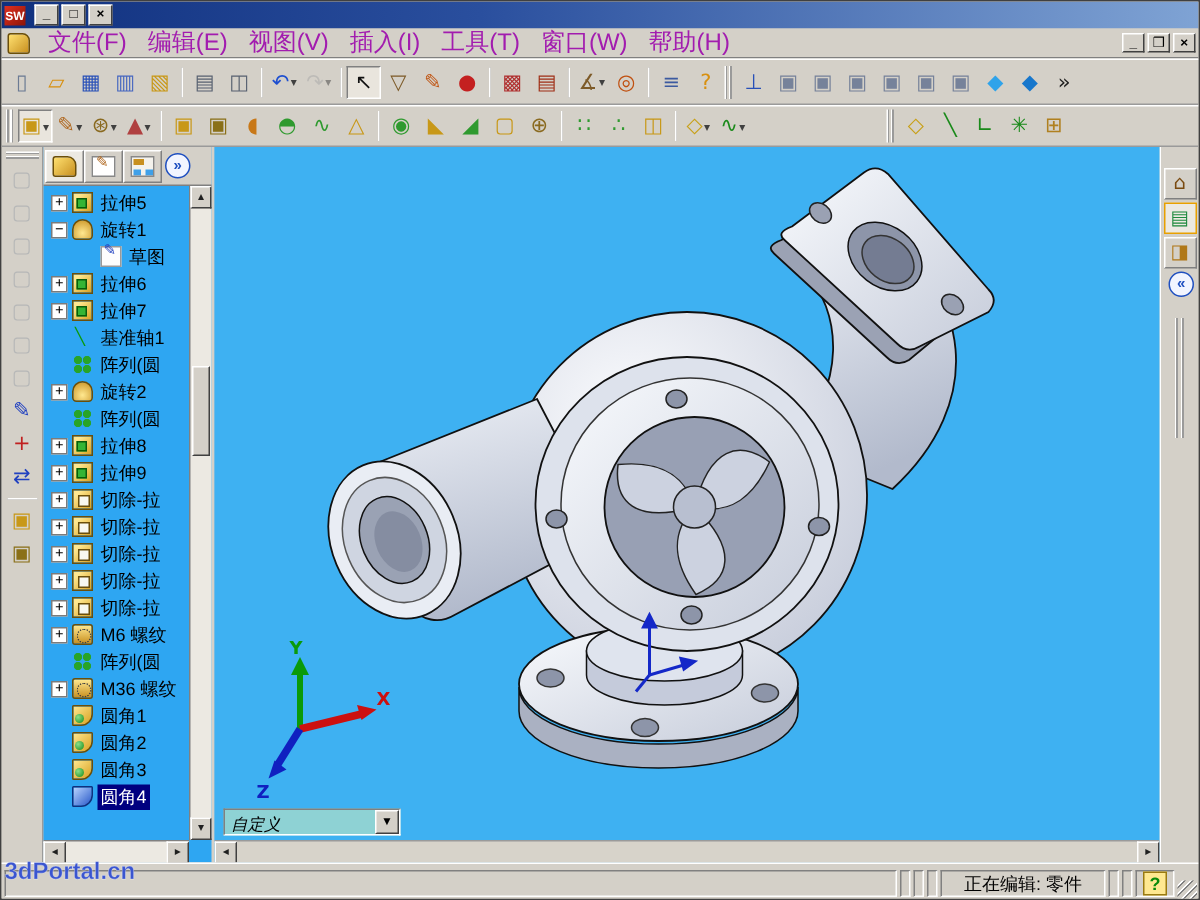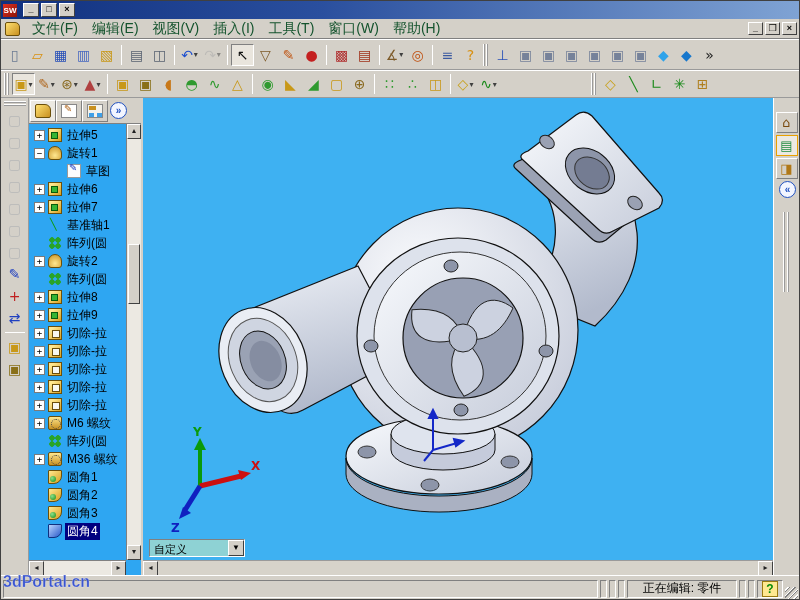--- a/index.html
+++ b/index.html
@@ -16,21 +16,21 @@
     color:#fff;font-size:8px;font-weight:bold;text-align:center;line-height:13px;margin-right:4px;flex:none;}
   .title-text{font-size:12px;font-weight:bold;white-space:nowrap;flex:1;}
   .winbtn{width:16px;height:14px;margin-left:2px;background:#d4d0c8;flex:none;
     border:1px solid;border-color:#fff #404040 #404040 #fff;
     font-size:9px;line-height:11px;text-align:center;color:#000;font-weight:bold;}
   
   .menu-bar{height:20px;display:flex;align-items:center;background:#d4d0c8;
     border-bottom:1px solid #808080;padding:0 2px;}
   .doc-icon{width:15px;height:14px;margin:0 5px 0 2px;flex:none;
     background:linear-gradient(135deg,#ffe070,#c89020);border:1px solid #6b4f0a;border-radius:2px 5px 2px 2px;}
-  .menu-item{font-size:14px;color:#14532d;padding:2px 7px;white-space:nowrap;}
+  .menu-item{font-size:16px;color:#a21caf;padding:2px 7px;white-space:nowrap;}
   .menu-spacer{flex:1;}
   .winbtn.small{width:15px;height:13px;}
   
   .toolbar{display:flex;align-items:center;background:#d4d0c8;padding:1px 2px;
     border-top:1px solid #fff;border-bottom:1px solid #9a9a9a;}
   .toolbar.row1{height:31px;}
   .toolbar.row2{height:28px;}
   .tb-btn{height:22px;min-width:23px;display:flex;align-items:center;justify-content:center;
     border:1px solid transparent;padding:0 1px;flex:none;}
   .tb-btn.pressed{border-color:#808080 #fff #fff #808080;background:#e9e5dd;}
@@ -102,36 +102,36 @@
   .sbtn{width:15px;height:15px;background:#d4d0c8;border:1px solid;border-color:#fff #404040 #404040 #fff;
     font-size:8px;line-height:12px;text-align:center;color:#202020;flex:none;}
   .vscroll .sbtn{width:14px;}
   .sthumb{position:absolute;left:1px;width:12px;height:60px;top:120px;background:#d4d0c8;
     border:1px solid;border-color:#fff #404040 #404040 #fff;}
   .hscroll .track{flex:1;}
   
   .viewport{position:relative;flex:1;background:#3eb1f2;overflow:hidden;}
   .vp-hscroll{position:absolute;left:0;right:0;bottom:0;height:15px;background:#d7d3ca;border-top:1px solid #9a9a9a;display:flex;}
   .vp-hscroll .track{flex:1;}
-  .combo{position:absolute;left:6px;bottom:18px;width:96px;height:18px;display:flex;
-    border:1px solid;border-color:#808080 #fff #fff #808080;background:#8ed2d4;}
+  .combo{position:absolute;left:6px;bottom:18px;width:118px;height:18px;display:flex;
+    border:1px solid;border-color:#808080 #fff #fff #808080;background:#8ed2d4;font-style:italic;}
   .combo-text{flex:1;font-size:11px;color:#000;padding:2px 4px;white-space:nowrap;}
   .combo-btn{width:16px;height:16px;background:#d4d0c8;border:1px solid;border-color:#fff #404040 #404040 #fff;
     font-size:8px;line-height:13px;text-align:center;flex:none;}
   
   .right-strip{width:26px;background:#d4d0c8;border-left:1px solid #fff;display:flex;flex-direction:column;
     align-items:center;padding-top:14px;flex:none;}
   .rtab{width:22px;height:21px;margin-bottom:2px;display:flex;align-items:center;justify-content:center;
     background:#d4d0c8;border:1px solid;border-color:#fff #808080 #808080 #fff;flex:none;}
   .rtab.active{border-color:#e8a000;background:#ece9e2;}
   .vgrip{margin-top:14px;width:7px;height:80px;
     background:repeating-linear-gradient(90deg,#fff 0 1px,#9a9a9a 1px 2px,#d4d0c8 2px 4px);}
   
   .status-bar{position:relative;height:26px;background:#d4d0c8;border-top:1px solid #fff;
-    display:flex;align-items:center;padding:3px 14px 3px 2px;}
+    display:flex;align-items:flex-end;padding:3px 14px 3px 2px;}
   .sp{height:18px;border:1px solid;border-color:#808080 #fff #fff #808080;margin-right:2px;
     font-size:12px;color:#000;display:flex;align-items:center;justify-content:center;white-space:nowrap;}
   .sp.wide{flex:1;}
   .sp.w6{width:7px;}
   .sp.editing{width:110px;}
   .sp.help{width:26px;}
   .help-q{color:#0a8a0a;font-weight:bold;font-size:12px;background:#ffe890;padding:0 3px;border:1px solid #9a7a10;}
   .grip-corner{position:absolute;right:1px;bottom:1px;width:13px;height:13px;
     background:repeating-linear-gradient(135deg,#d4d0c8 0 2px,#fff 2px 3px,#808080 3px 4px);}
   

